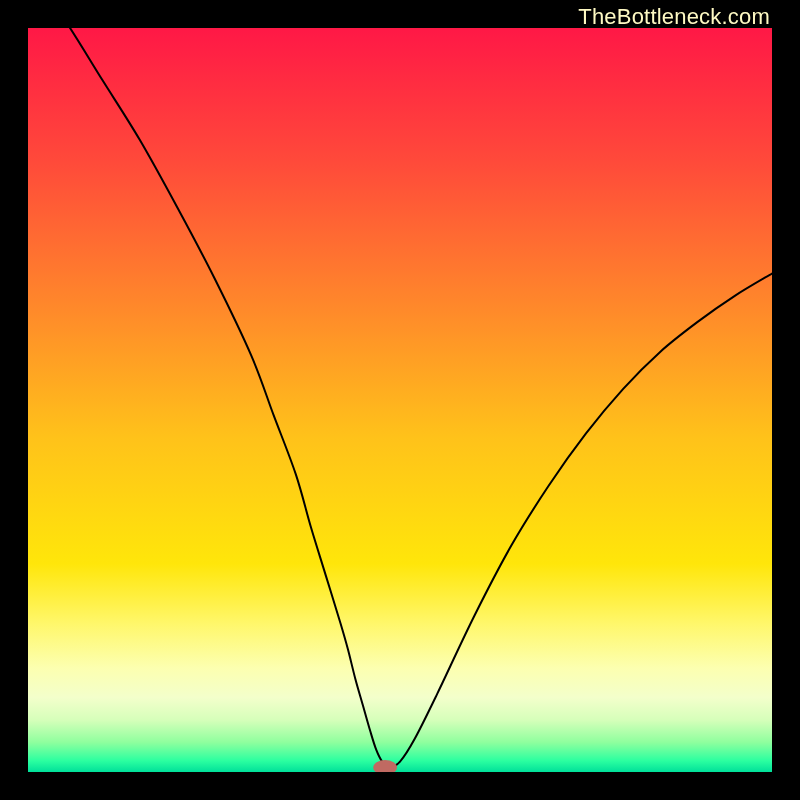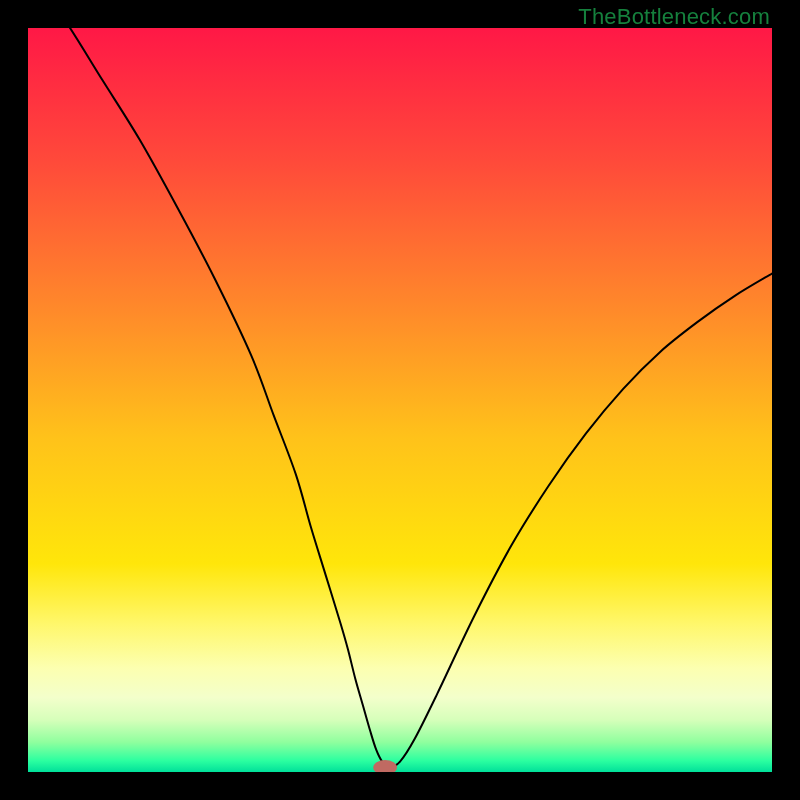--- a/index.html
+++ b/index.html
@@ -21,21 +21,21 @@
     left: 28px;
     top: 28px;
     width: 744px;
     height: 744px;
     overflow: hidden;
   }
   .watermark {
     position: absolute;
     top: 4px;
     right: 30px;
-    color: #15803d;
+    color: #fef9c3;
     font-size: 22px;
     font-weight: 500;
     letter-spacing: 0.2px;
     user-select: none;
   }
   svg { display: block; }
 </style>
 </head>
 <body>
 

